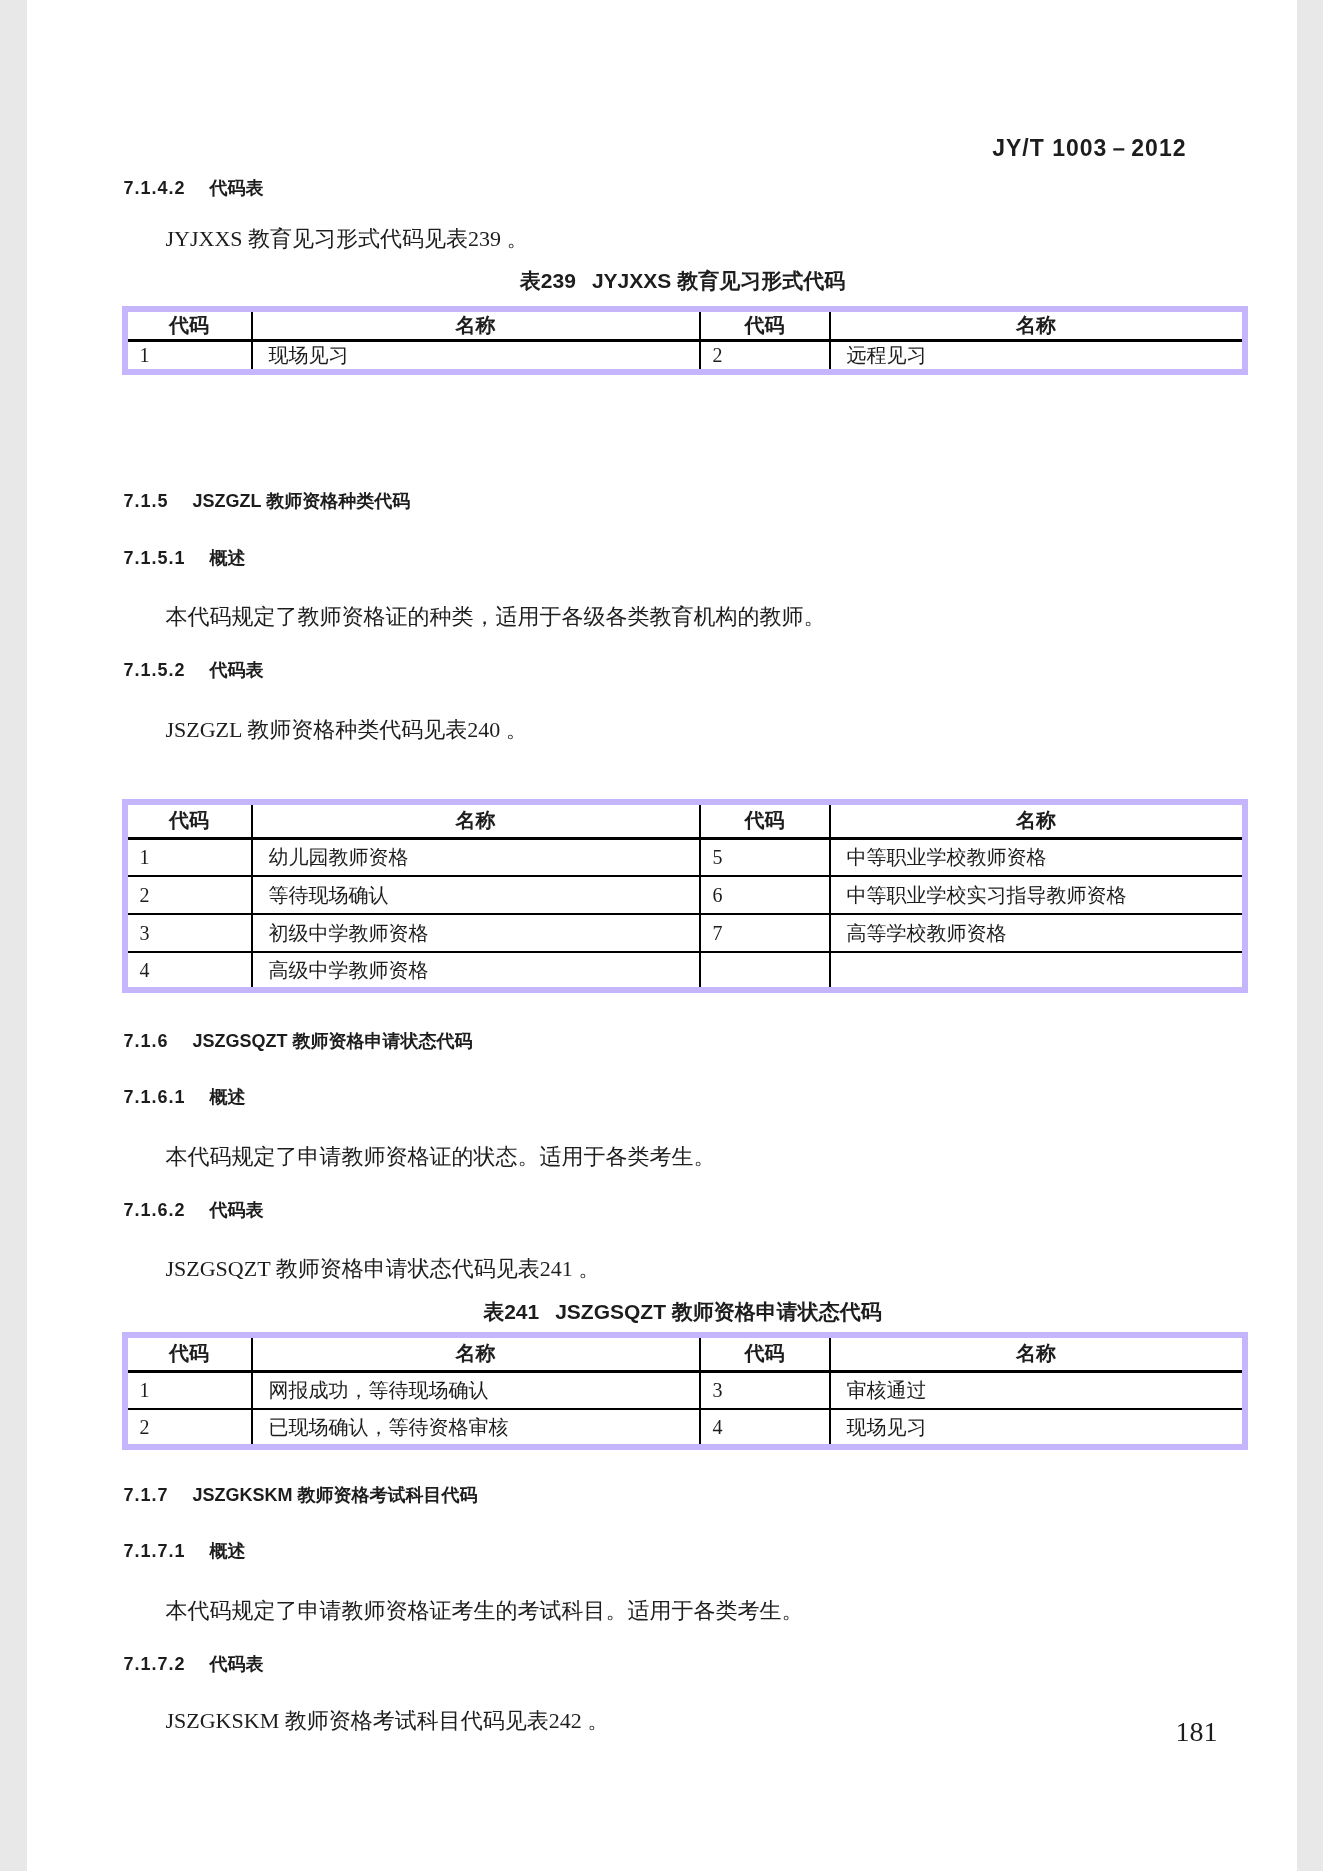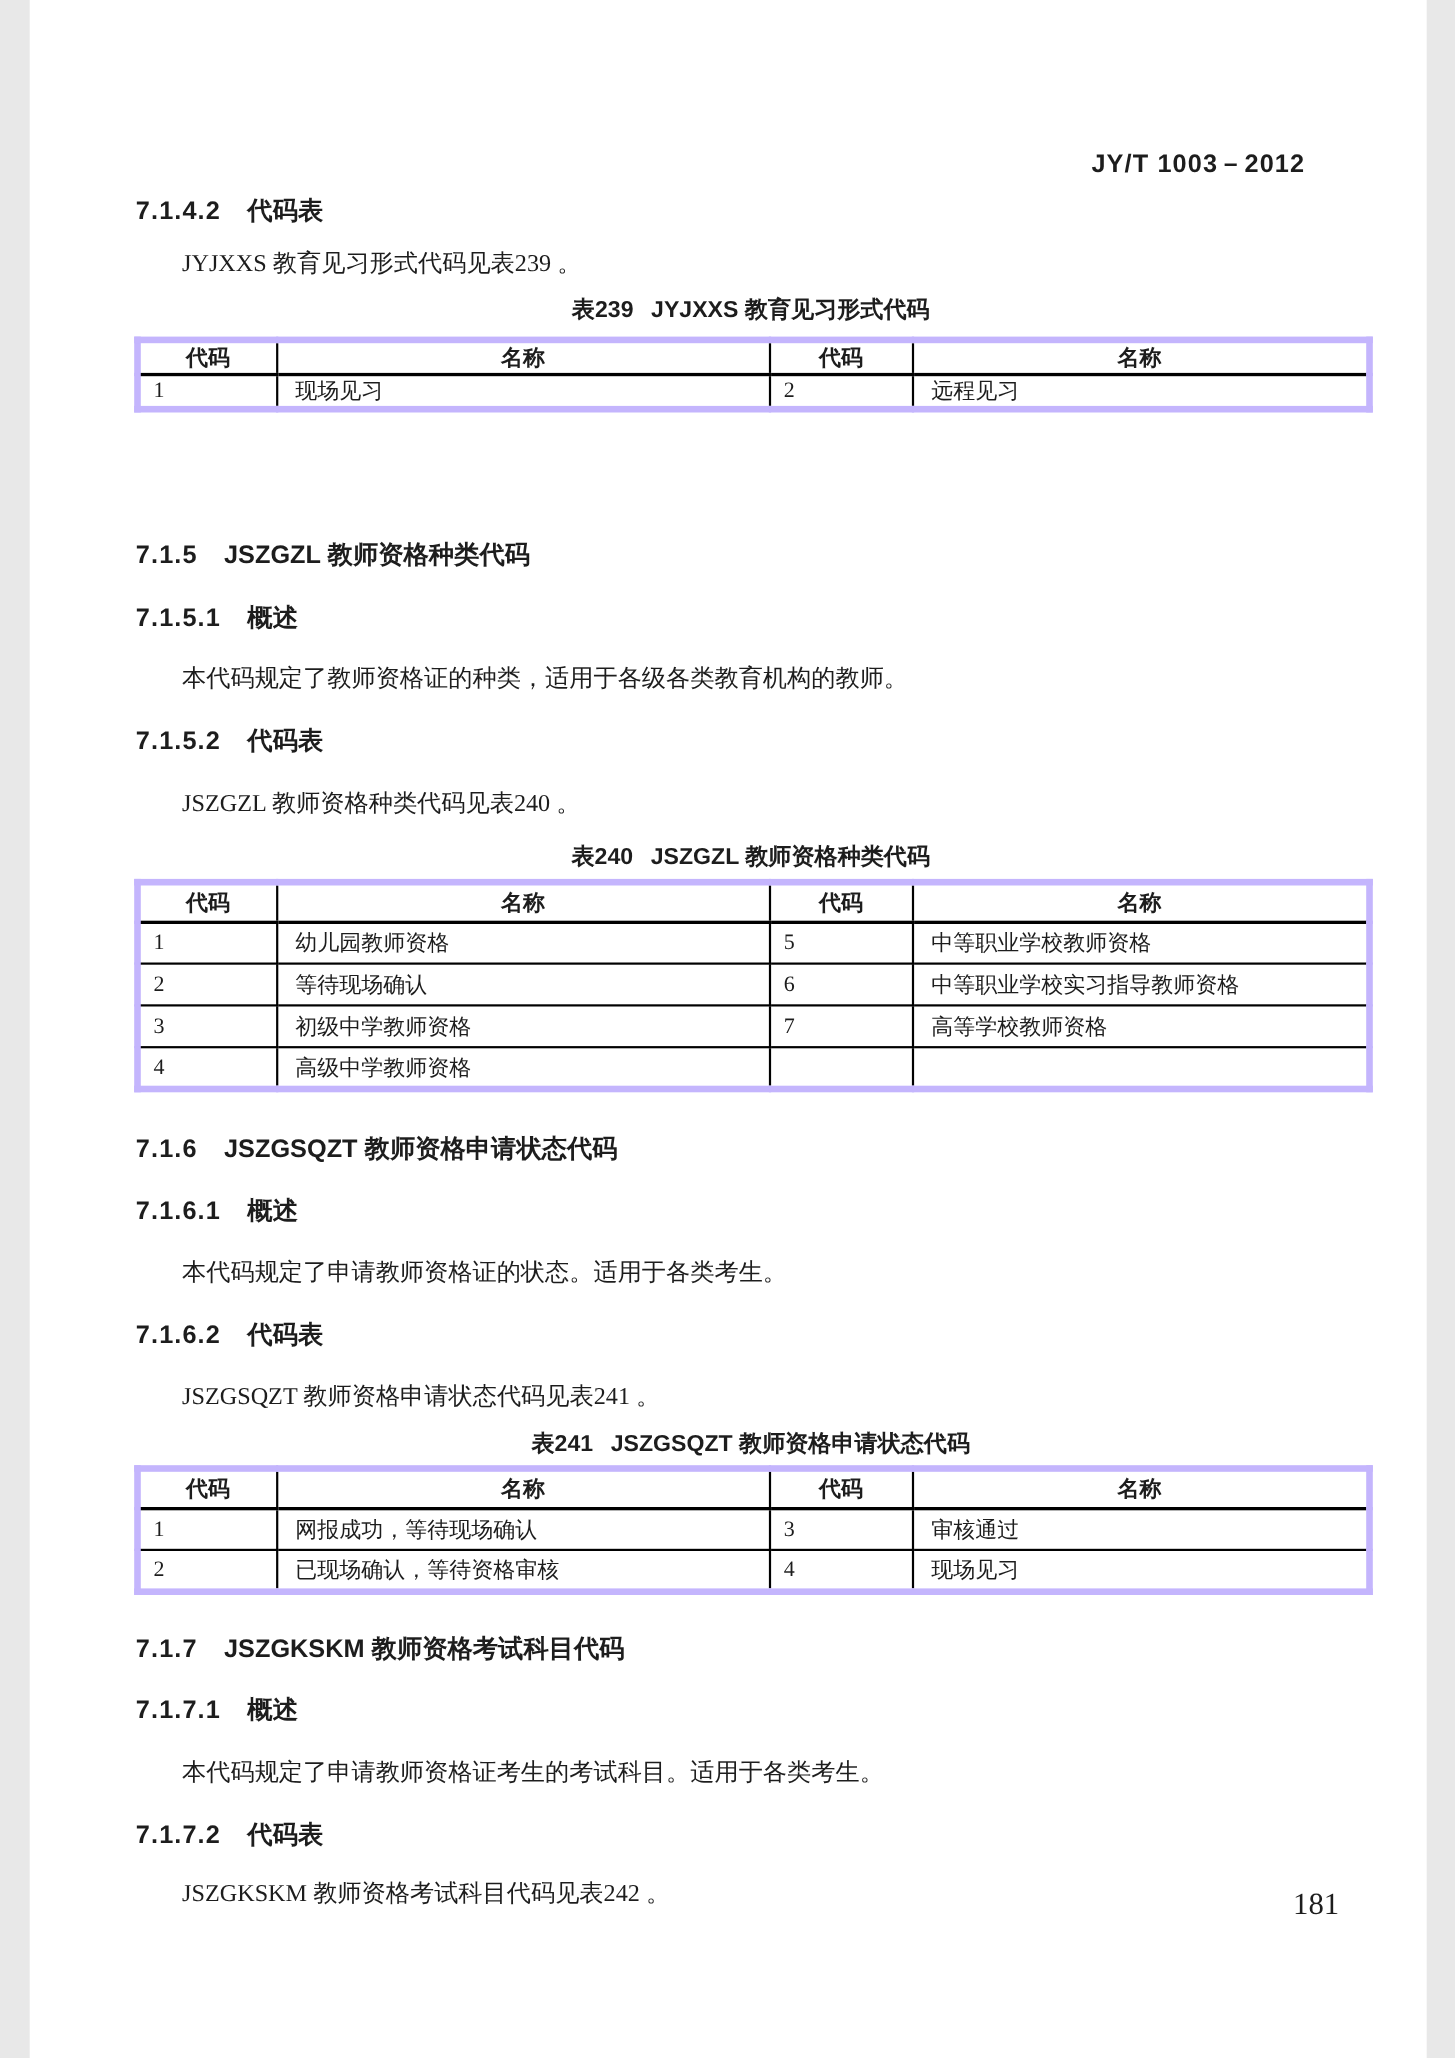--- a/index.html
+++ b/index.html
@@ -20,21 +20,21 @@
     position: absolute;
     top: 133px;
     right: 110px;
     font-size: 23px;
     letter-spacing: 1px;
   }
 
   .heading {
     position: absolute;
     left: 97px;
-    font-size: 23px;
+    font-size: 18px;
     white-space: nowrap;
   }
   .heading .sec-num { margin-right: 24px; letter-spacing: 1px; }
 
   .para {
     position: absolute;
     left: 97px;
     width: 1120px;
     font-size: 22px;
     text-indent: 42px;
@@ -143,23 +143,20 @@
   </div>
 
   <div class="para song" style="top:602px">本代码规定了教师资格证的种类，适用于各级各类教育机构的教师。</div>
 
   <div class="heading hei" style="top:658px">
     <span class="sec-num">7.1.5.2</span><span>代码表</span>
   </div>
 
   <div class="para song" style="top:715px">JSZGZL 教师资格种类代码见表240 。</div>
 
-  <div class="tbl-caption hei" style="top:764px">
-    <span class="cap-label">表240</span><span>JSZGZL 教师资格种类代码</span>
-  </div>
 
   <table class="code-table t240" style="top:799px">
     <colgroup>
         <col style="width:127px">
         <col style="width:448px">
         <col style="width:130px">
         <col style="width:415px">
       </colgroup>
     <tbody>
         <tr>

